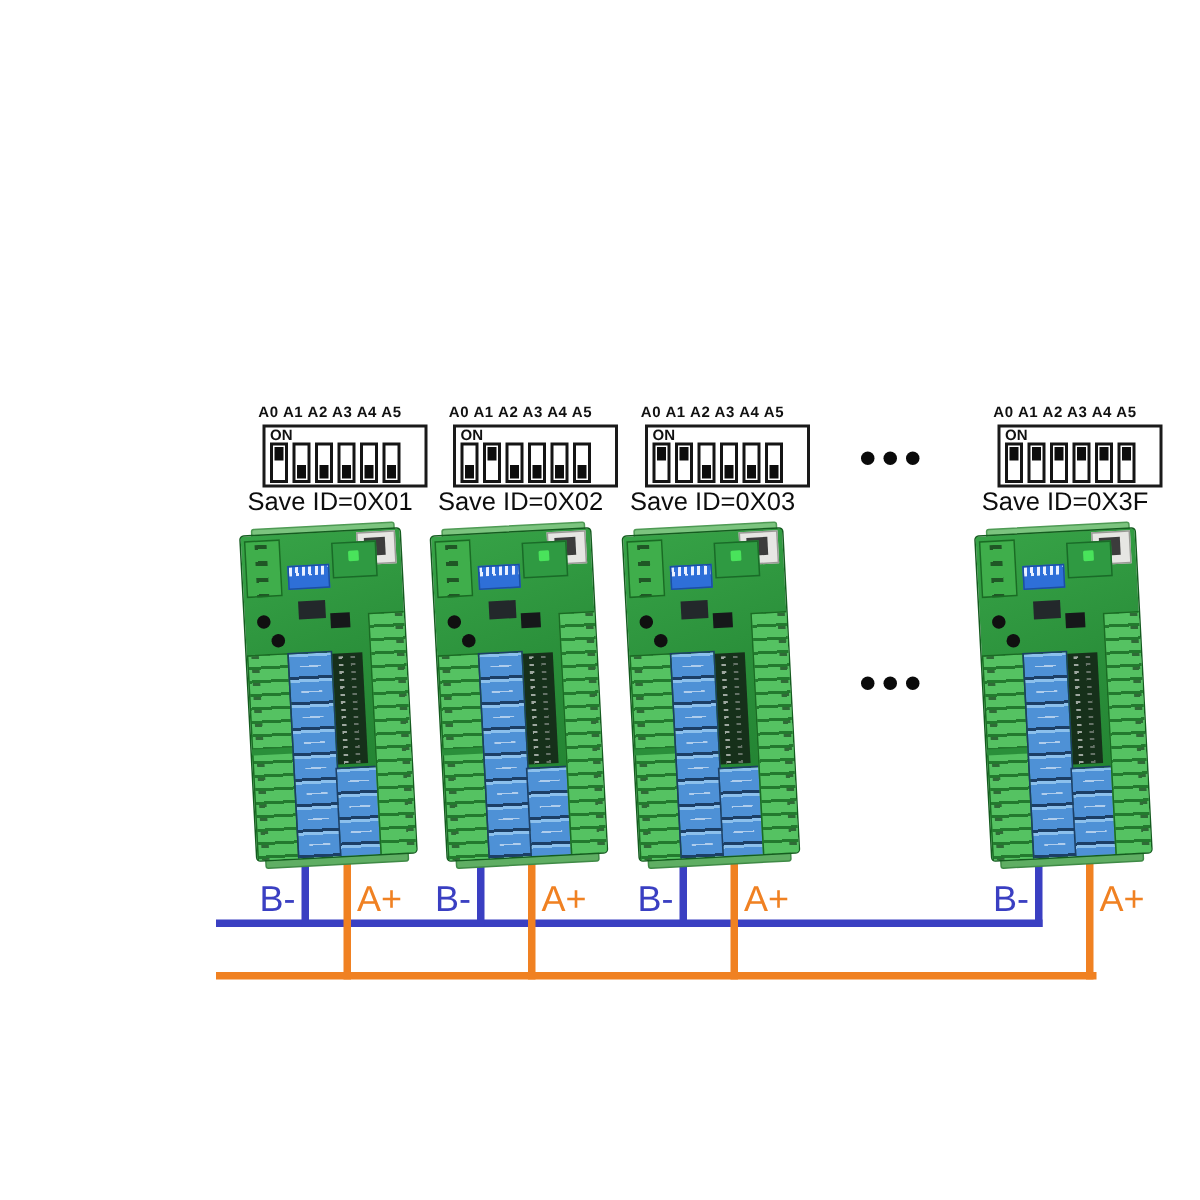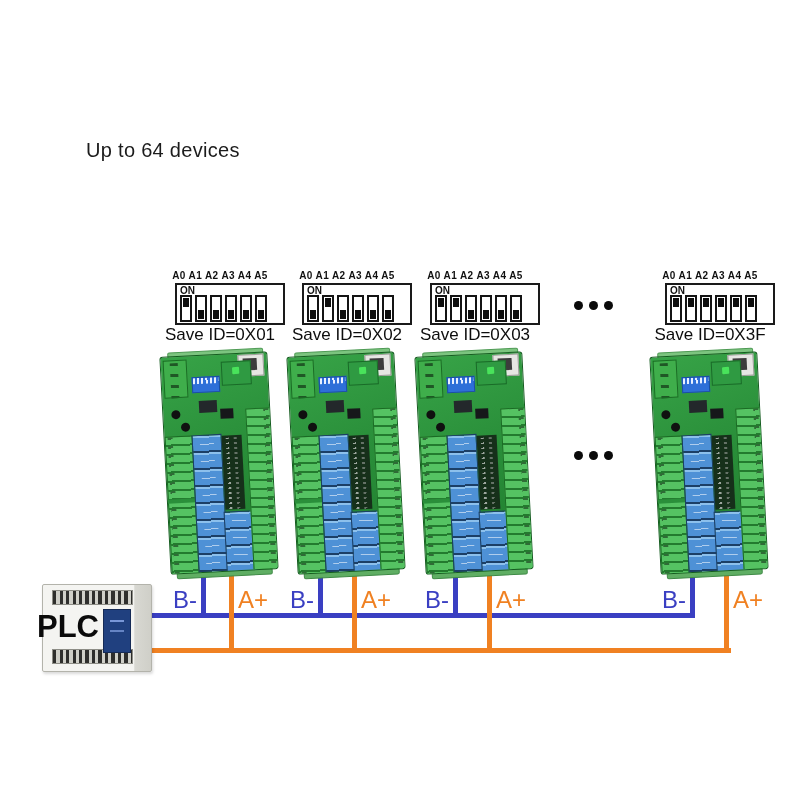--- a/index.html
+++ b/index.html
@@ -85,21 +85,20 @@
   .plc-screen{position:absolute;left:60px;top:24px;width:26px;height:42px;background:#20407f;border:1px solid #152a55;
        background-image:linear-gradient(180deg,transparent 10px,rgba(130,160,225,.9) 10px,rgba(130,160,225,.9) 12px,transparent 12px,transparent 20px,rgba(130,160,225,.7) 20px,rgba(130,160,225,.7) 22px,transparent 22px);
        background-size:14px 100%;background-position:6px 0;background-repeat:no-repeat;}
 </style>
 </head>
 <body>
 
 <div id="canvas">
 
   <div class="title-block">
-    <div class="title-line">Up to 64 devices</div>
   </div>
 
   <div id="devices-layer">
       <div class="device" style="left: 163px;">
     <div class="dip-labels">A0 A1 A2 A3 A4 A5</div>
     <div class="dip-box">
       <span class="on-label">ON</span>
       <div class="switch-row">
             <div class="sw on">
               <i></i>
@@ -307,20 +306,14 @@
       <div class="wire" style="left: 229px; top: 556px; width: 5px; height: 97px; background: rgb(240, 129, 34);"></div>
       <div class="bus-label" style="left: 238px; top: 586px; width: 52px; color: rgb(240, 129, 34); text-align: left;">A+</div>
       <div class="wire" style="left: 352px; top: 556px; width: 5px; height: 97px; background: rgb(240, 129, 34);"></div>
       <div class="bus-label" style="left: 361px; top: 586px; width: 52px; color: rgb(240, 129, 34); text-align: left;">A+</div>
       <div class="wire" style="left: 487px; top: 556px; width: 5px; height: 97px; background: rgb(240, 129, 34);"></div>
       <div class="bus-label" style="left: 496px; top: 586px; width: 52px; color: rgb(240, 129, 34); text-align: left;">A+</div>
       <div class="wire" style="left: 724px; top: 556px; width: 5px; height: 97px; background: rgb(240, 129, 34);"></div>
       <div class="bus-label" style="left: 733px; top: 586px; width: 52px; color: rgb(240, 129, 34); text-align: left;">A+</div>
     </div>
 
-  <div class="plc">
-    <div class="plc-term plc-term-top"></div>
-    <div class="plc-term plc-term-bottom"></div>
-    <div class="plc-label">PLC</div>
-    <div class="plc-screen"></div>
-  </div>
 
 </div>
 
 </body></html>

